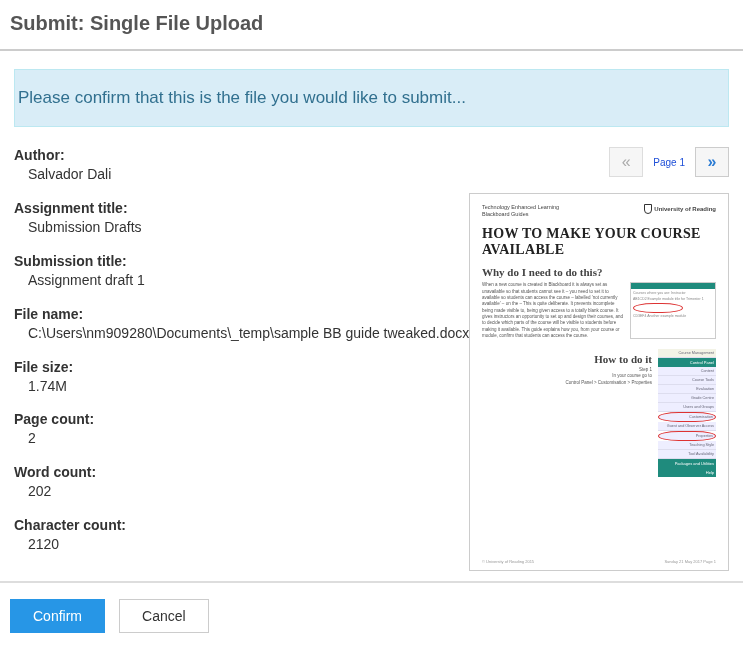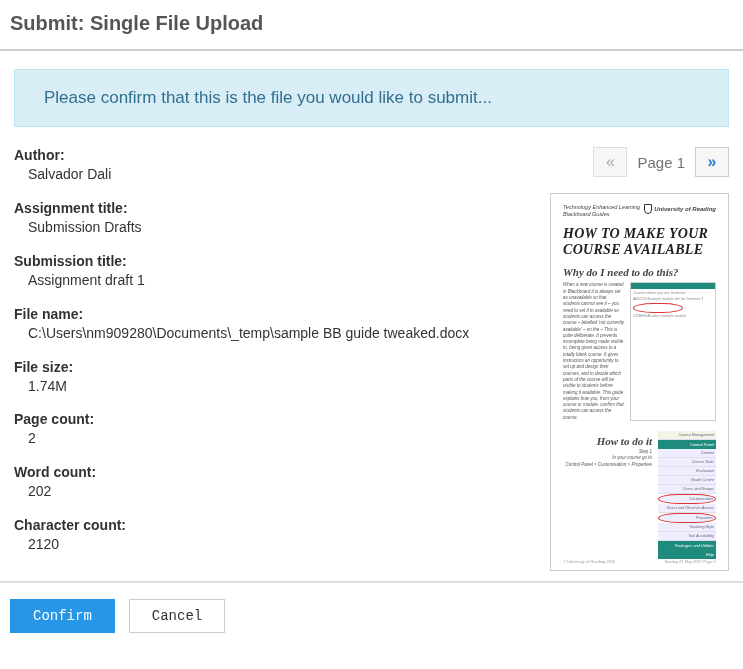--- a/index.html
+++ b/index.html
@@ -17,21 +17,21 @@
     padding: 12px 10px 14px;
     border-bottom: 2px solid #ccc;
   }
   .content {
     padding: 18px 14px 10px 14px;
   }
   .alert {
     background: #d9edf7;
     border: 1px solid #bce8f1;
     color: #31708f;
-    padding: 18px 29px;
+    padding: 18px 3px;
     font-size: 17px;
     margin-bottom: 20px;
   }
   .body-row {
     display: flex;
     align-items: flex-start;
     gap: 36px;
   }
   .meta {
     flex: 1;
@@ -73,35 +73,34 @@
     justify-content: center;
     font-size: 16px;
     cursor: pointer;
   }
   .pager-btn.next {
     color: #2a7bd3;
     border-color: #ccc;
     font-weight: 700;
   }
   .pager-label {
-    font-size: 15px;
-    color: #737373;
+    font-size: 10px;
+    color: #1d4ed8;
     padding: 0 4px;
   }
   .doc-preview {
-    width: 179px;
+    width: 260px;
     height: 378px;
     border: 1px solid #ccc;
     background: #fff;
     padding: 10px 12px;
     position: relative;
     font-size: 6px;
     color: #444;
     overflow: hidden;
-    font-style: italic;
   }
   .dp-header {
     display: flex;
     justify-content: space-between;
     align-items: flex-start;
     margin-bottom: 8px;
   }
   .dp-brand {
     font-size: 5.5px;
     line-height: 1.3;
@@ -209,21 +208,21 @@
     display: flex;
     gap: 14px;
   }
   .btn {
     border: 1px solid #ccc;
     background: #fff;
     color: #333;
     font-size: 14px;
     padding: 8px 22px;
     cursor: pointer;
-    font-family: Liberation Mono, monospace;
+    font-family: Liberation Sans, sans-serif;
   }
   .btn-primary {
     background: #2796e6;
     border-color: #2796e6;
     color: #fff;
   }
 </style>
 </head>
 <body>
 

